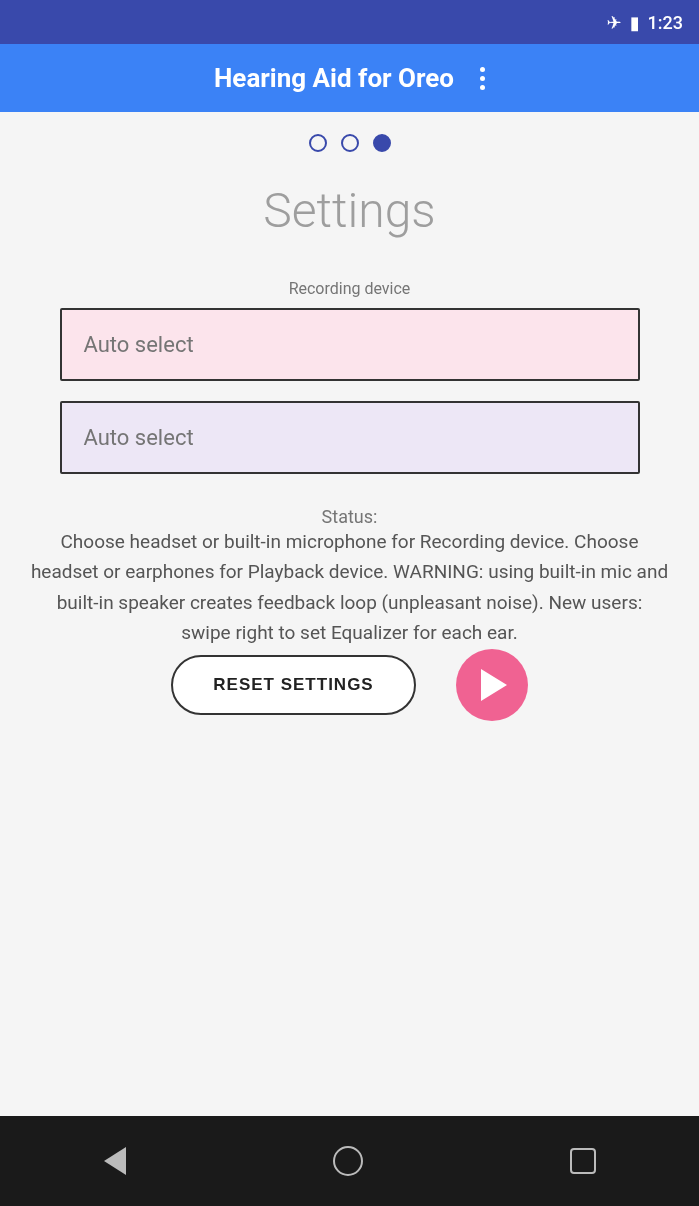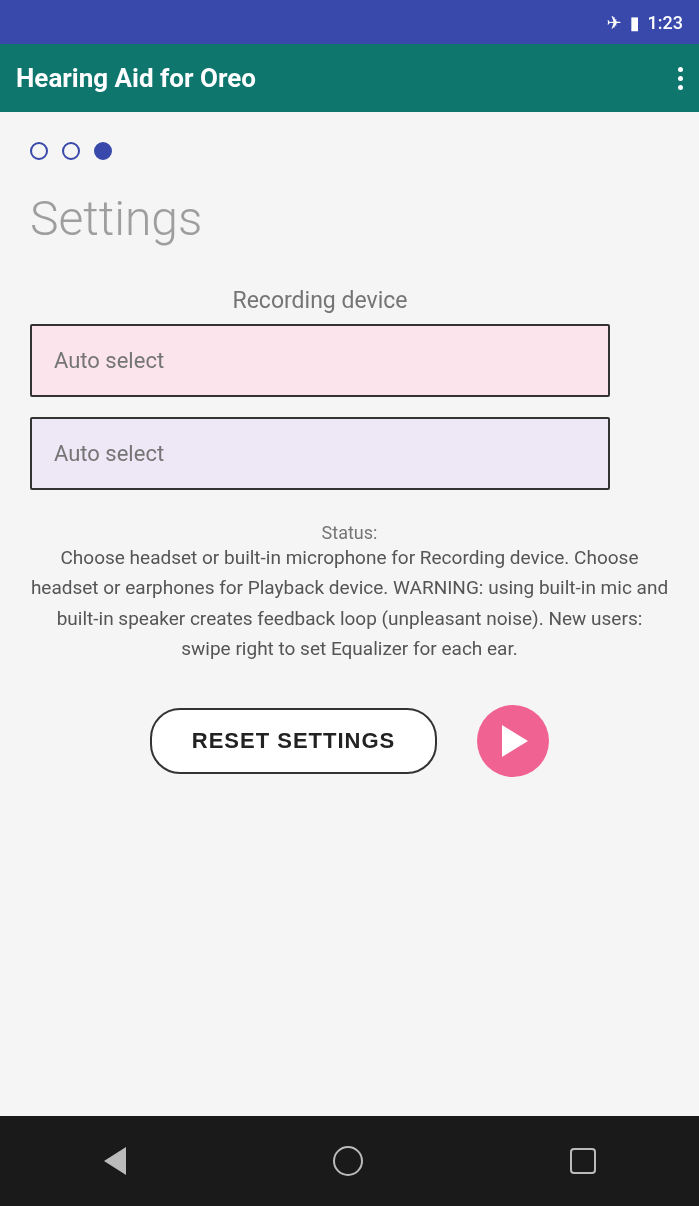--- a/index.html
+++ b/index.html
@@ -35,25 +35,25 @@
 
     .status-time {
       color: white;
       font-size: 18px;
       font-weight: 500;
       text-align: right;
     }
 
     
     .app-bar {
-      background: #0f766e;
+      background: #3b82f6;
       height: 68px;
       display: flex;
       align-items: center;
-      justify-content: space-between;
+      justify-content: center;
       padding: 0 16px;
       flex-shrink: 0;
       gap: 26px;
     }
 
     .app-bar-title {
       color: white;
       font-size: 26px;
       font-weight: 700;
     }
@@ -72,21 +72,22 @@
       background: white;
       border-radius: 50%;
     }
 
     
     .content {
       flex: 1;
       background: #f5f5f5;
       display: flex;
       flex-direction: column;
-      padding: 8px 30px;
+      align-items: center;
+      padding: 0 30px;
       overflow: hidden;
     }
 
     
     .page-indicators {
       display: flex;
       gap: 14px;
       margin-top: 22px;
       margin-bottom: 30px;
     }
@@ -117,21 +118,21 @@
 
     
     .form-section {
       width: 100%;
       max-width: 580px;
       margin-bottom: 20px;
     }
 
     .section-label {
       text-align: center;
-      font-size: 23px;
+      font-size: 16px;
       color: #757575;
       margin-bottom: 10px;
     }
 
     .device-selector {
       width: 100%;
       border: 2px solid #333;
       border-radius: 2px;
       padding: 22px 22px;
       font-size: 22px;
@@ -156,39 +157,38 @@
       margin-bottom: 0;
     }
 
     
     .description {
       font-size: 19px;
       color: #555;
       text-align: center;
       line-height: 1.6;
       max-width: 640px;
-      margin-bottom: 40px;
     }
 
     
     .buttons-row {
       display: flex;
       align-items: center;
       justify-content: center;
       gap: 40px;
       width: 100%;
       margin-bottom: 20px;
     }
 
     .reset-button {
       border: 2.5px solid #333;
       background: white;
       border-radius: 30px;
       padding: 18px 40px;
-      font-size: 22px;
+      font-size: 17px;
       font-weight: 700;
       letter-spacing: 1px;
       cursor: pointer;
       color: #222;
     }
 
     .play-button {
       width: 72px;
       height: 72px;
       border-radius: 50%;

